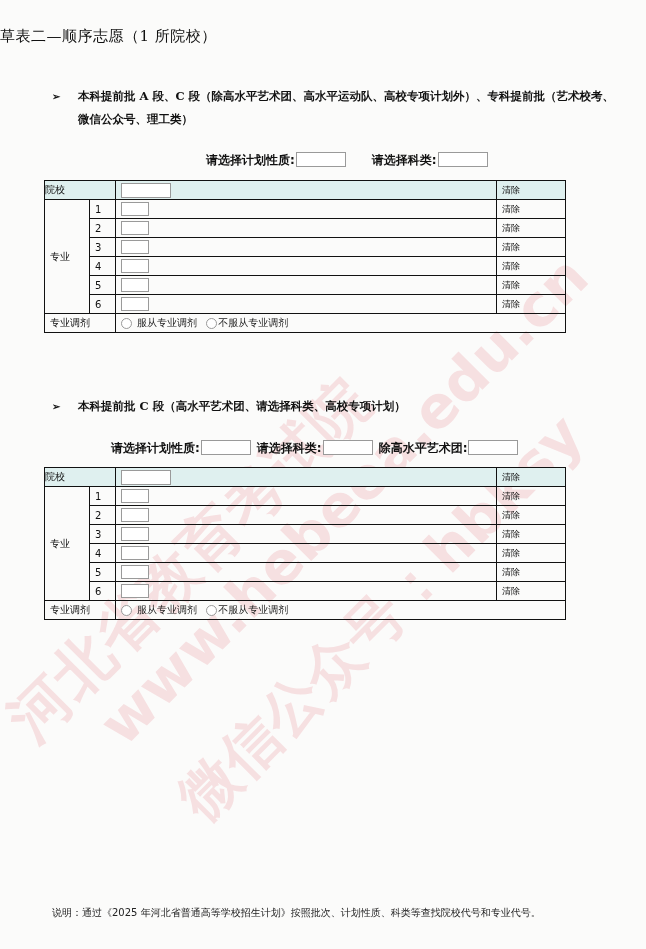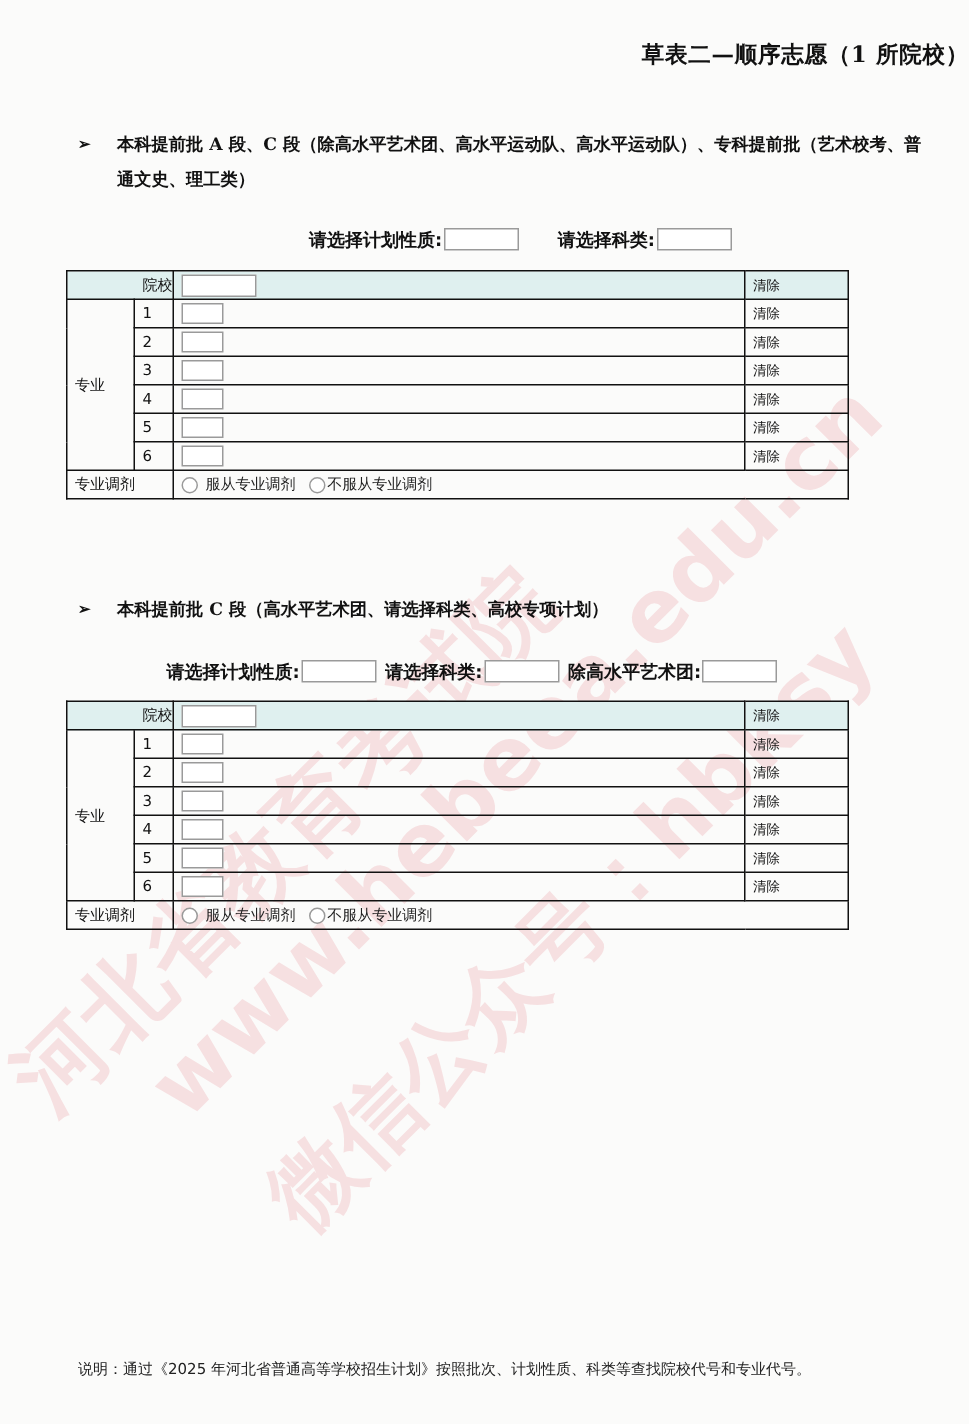--- a/index.html
+++ b/index.html
@@ -3,23 +3,23 @@
 <meta charset="utf-8">
 <style>
   html, body { margin: 0; padding: 0; }
   body {
     width: 646px; height: 949px; position: relative; overflow: hidden;
     background: #fbfbfa;
     font-family: "DejaVu Sans", "Liberation Sans", sans-serif;
     color: #111;
   }
   .title {
-    position: absolute; top: 27px; left: 0; width: 646px; text-align: right;
+    position: absolute; top: 27px; left: 0; width: 646px; text-align: left;
     font-family: "DejaVu Serif", "Liberation Serif", serif;
-    font-weight: bold; font-size: 15px; letter-spacing: 0.5px;
+    font-weight: normal; font-size: 15px; letter-spacing: 0.5px;
   }
   .section-heading {
     position: absolute; left: 52px; width: 570px;
     font-family: "DejaVu Serif", "Liberation Serif", serif;
     font-weight: bold; font-size: 11.5px; line-height: 23px;
   }
   .section-heading .arrow { position: absolute; left: 0; top: 0; font-size: 10px; }
   .section-heading .text { display: block; padding-left: 26px; }
   .selector-row {
     position: absolute; font-weight: bold; font-size: 12px; white-space: nowrap;
@@ -36,21 +36,21 @@
     font-size: 10px; table-layout: fixed;
   }
   table.form td {
     border: 1px solid #111; padding: 0 0 0 5px; height: 19px; box-sizing: border-box;
   }
   table.form tr.school-row td { background: #dff0ef; }
   .c-label { width: 45px; }
   .c-num { width: 26px; }
   .c-main { }
   .c-clear { width: 69px; font-size: 9px; }
-  .center { text-align: right; padding-left: 0 !important; }
+  .center { text-align: left; padding-left: 0 !important; }
   .bold { font-weight: normal; }
   .code-box {
     display: inline-block; width: 28px; height: 14px; border: 1px solid #9a9a9a;
     background: #fff; vertical-align: middle; box-sizing: border-box;
   }
   .code-box.wide { width: 50px; height: 15px; }
   .radio {
     display: inline-block; width: 9px; height: 9px; border: 1px solid #9a9a9a;
     border-radius: 50%; vertical-align: middle; margin-right: 5px; background: #fff;
   }
@@ -69,21 +69,21 @@
 <body>
 
 <div class="watermark" style="left:20px; top:690px; font-size:60px; transform: rotate(-45deg);">河北省教育考试院</div>
 <div class="watermark" style="left:110px; top:700px; font-size:58px; transform: rotate(-45deg);">www.hebeea.edu.cn</div>
 <div class="watermark" style="left:190px; top:770px; font-size:58px; transform: rotate(-45deg);">微信公众号：hbksy</div>
 
 <div class="title">草表二—顺序志愿（1 所院校）</div>
 
 <div class="section-heading" style="top:85px;">
   <span class="arrow">➢</span>
-  <span class="text">本科提前批 A 段、C 段（除高水平艺术团、高水平运动队、高水平运动队）、专科提前批（艺术校考、普通文史、理工类）</span>
+  <span class="text">本科提前批 A 段、C 段（除高水平艺术团、高水平运动队、高校专项计划外）、专科提前批（艺术校考、微信公众号、理工类）</span>
 </div>
 
 <div class="selector-row" style="top:152px; left:206px;">
   <span class="lbl">请选择计划性质:</span>
   <span class="select-box"></span>
   <span class="lbl">请选择科类:</span>
   <span class="select-box" style="margin-right:0;"></span>
 </div>
 
 <table class="form" style="top:180px;">

